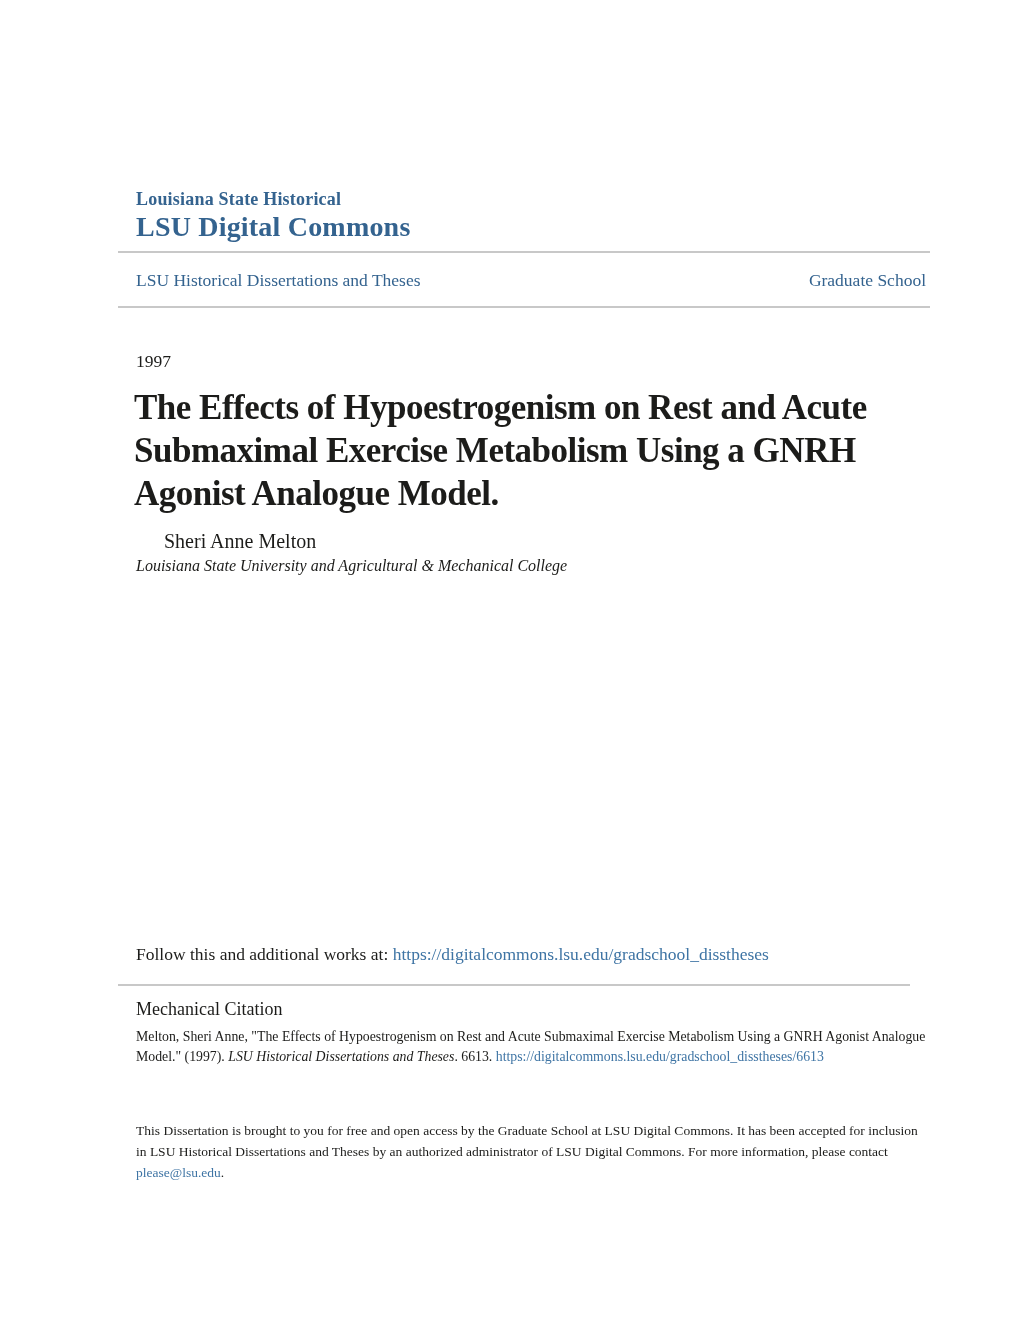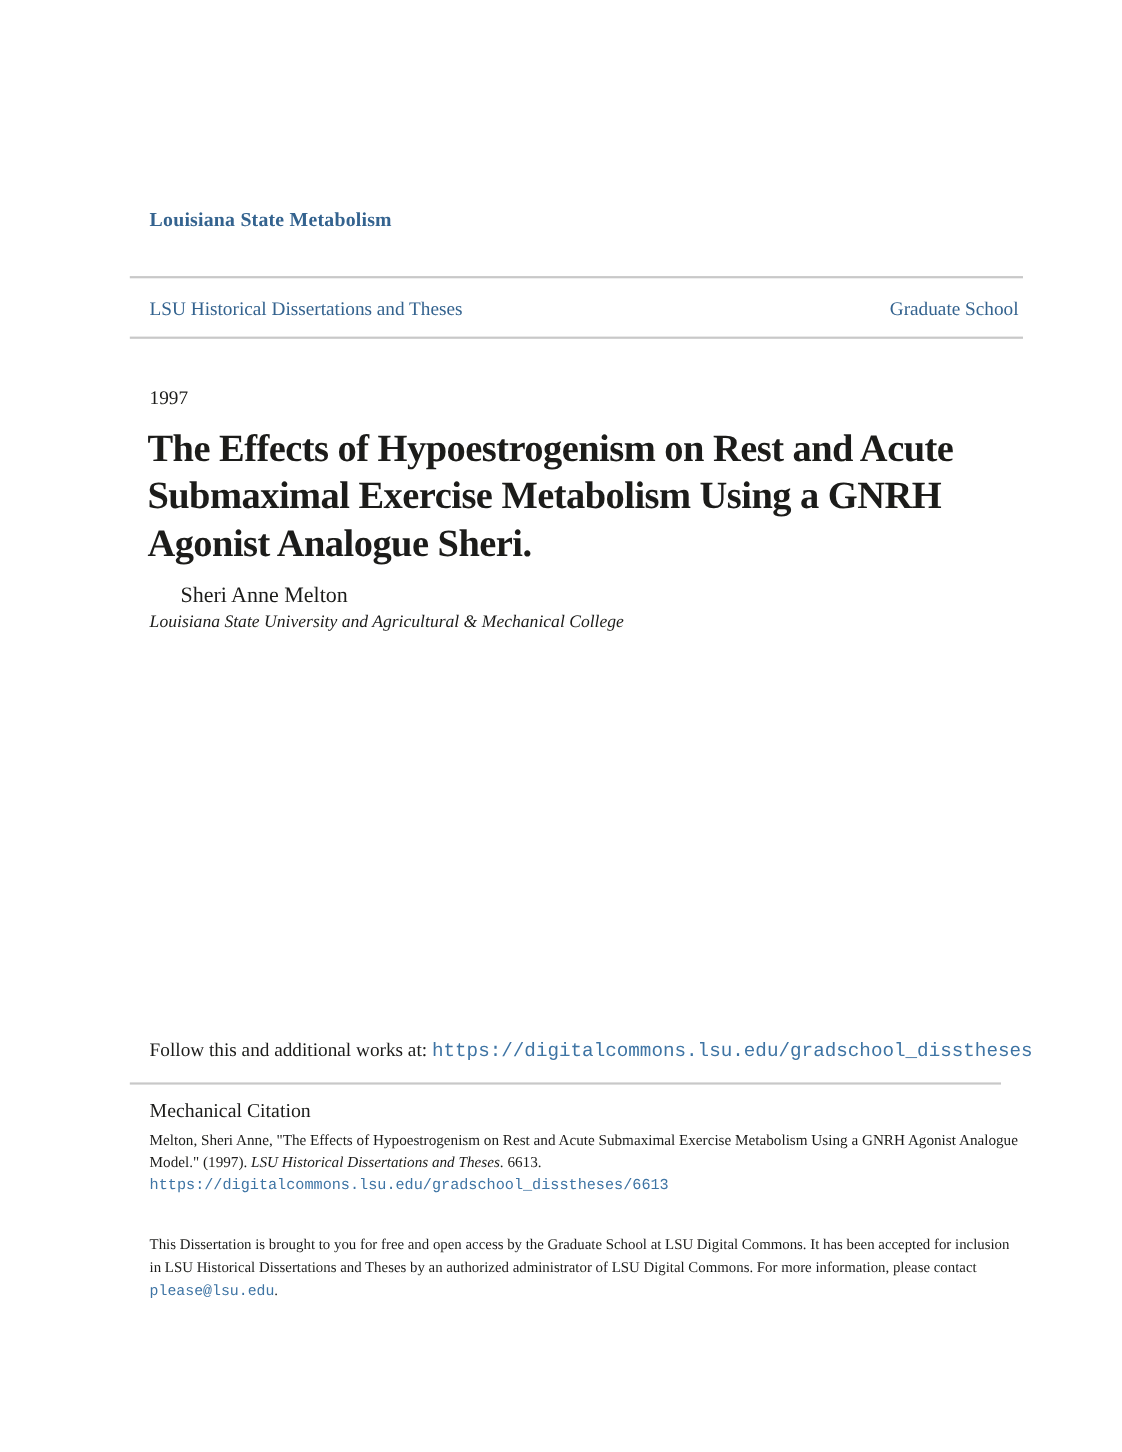--- a/index.html
+++ b/index.html
@@ -70,21 +70,20 @@
   }
   .author { left: 136px; top: 530px; font-size: 20px; margin-left: 28px; }
   .affiliation { left: 136px; top: 557px; font-size: 16px; font-style: italic; }
 
   
   .follow-line { left: 136px; top: 944px; font-size: 17.5px; }
   .doc-link {
     color: var(--link-blue);
     text-decoration: none;
     cursor: pointer;
-    font-family: Liberation Mono, monospace;
   }
 
   
   .citation-heading { left: 136px; top: 999px; font-size: 18px; }
   .citation-body {
     left: 136px;
     top: 1027px;
     width: 790px;
     font-size: 13.8px;
     line-height: 20px;
@@ -98,37 +97,38 @@
     top: 1120px;
     width: 788px;
     font-size: 13.5px;
     line-height: 21px;
   }
 </style>
 </head>
 <body>
 
 <div class="abs masthead">
-  <div class="institution">Louisiana State Metabolism</div>
+  <div class="institution">Louisiana State Historical</div>
+  <div class="site-title">LSU Digital Commons</div>
 </div>
 
 <div class="abs rule rule-1"></div>
 
 <div class="abs context-bar">
   <a class="context-link">LSU Historical Dissertations and Theses</a>
   <a class="context-link">Graduate School</a>
 </div>
 
 <div class="abs rule rule-2"></div>
 
 <div class="abs year">1997</div>
 
 <h1 class="abs work-title">The Effects of Hypoestrogenism on Rest and Acute
 Submaximal Exercise Metabolism Using a GNRH
-Agonist Analogue Sheri.</h1>
+Agonist Analogue Model.</h1>
 
 <div class="abs author">Sheri Anne Melton</div>
 <div class="abs affiliation">Louisiana State University and Agricultural &amp; Mechanical College</div>
 
 <div class="abs follow-line">
   <span>Follow this and additional works at: </span><a class="doc-link">https://digitalcommons.lsu.edu/gradschool_disstheses</a>
 </div>
 
 <div class="abs rule rule-3"></div>
 

